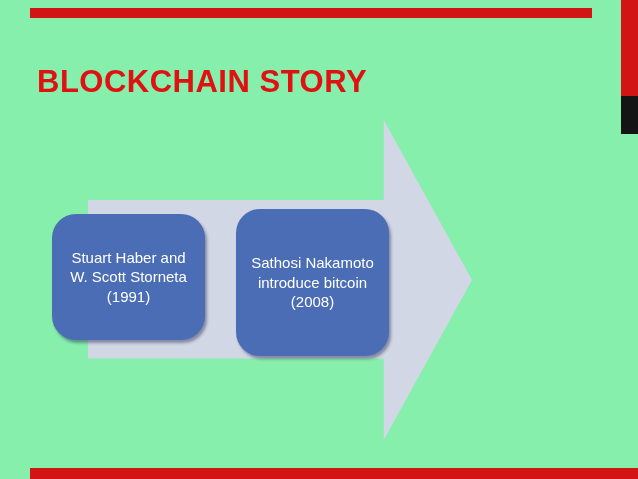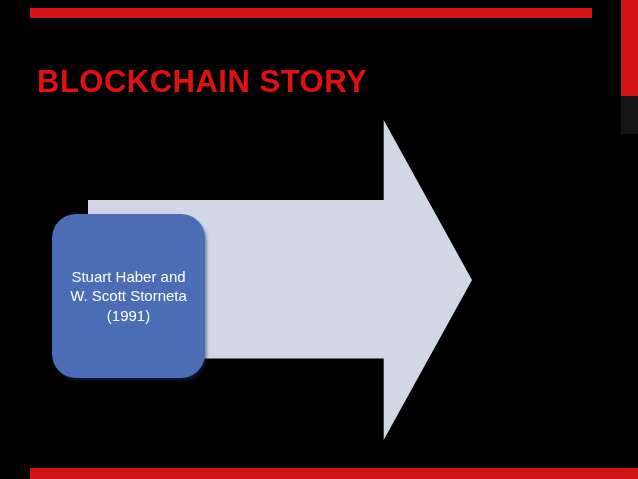--- a/index.html
+++ b/index.html
@@ -4,21 +4,21 @@
 <style>
   html, body {
     margin: 0;
     padding: 0;
     background: #888;
   }
   .slide {
     position: relative;
     width: 638px;
     height: 479px;
-    background: #000000;
+    background: #86efac;
     overflow: hidden;
     font-family: "Liberation Sans", sans-serif;
   }
 
   
   .top-accent {
     position: absolute;
     left: 30px;
     top: 8px;
     width: 562px;
@@ -83,21 +83,21 @@
     display: flex;
     align-items: center;
     justify-content: center;
     text-align: center;
     font-size: 15px;
     line-height: 1.3;
     padding: 10px 12px;
     box-sizing: border-box;
     box-shadow: 2px 3px 3px rgba(35, 45, 80, 0.45);
   }
-  .step-1 { left: 52px;  top: 214px; height: 164px; }
+  .step-1 { left: 52px;  top: 214px; height: 126px; }
   .step-2 { left: 236px; top: 209px; height: 147px; }
   .step-3 { left: 420px; top: 214px; height: 138px; }
 </style>
 </head>
 <body>
 
 <div class="slide">
 
   <div class="top-accent"></div>
   <div class="right-accent-red"></div>
@@ -105,15 +105,18 @@
   <div class="bottom-accent"></div>
 
   <h1 class="slide-title">BLOCKCHAIN STORY</h1>
 
   <div class="process-arrow"></div>
 
   <div class="step-box step-1">
     <span>Stuart Haber and W. Scott Storneta (1991)</span>
   </div>
 
+  <div class="step-box step-2">
+    <span>Sathosi Nakamoto introduce bitcoin (2008)</span>
+  </div>
 
 
 </div>
 
 </body></html>

